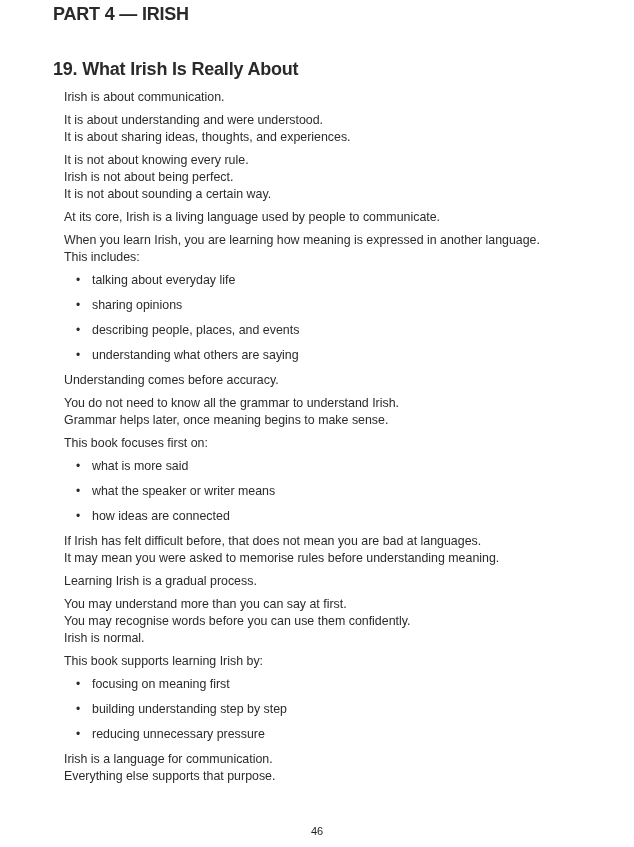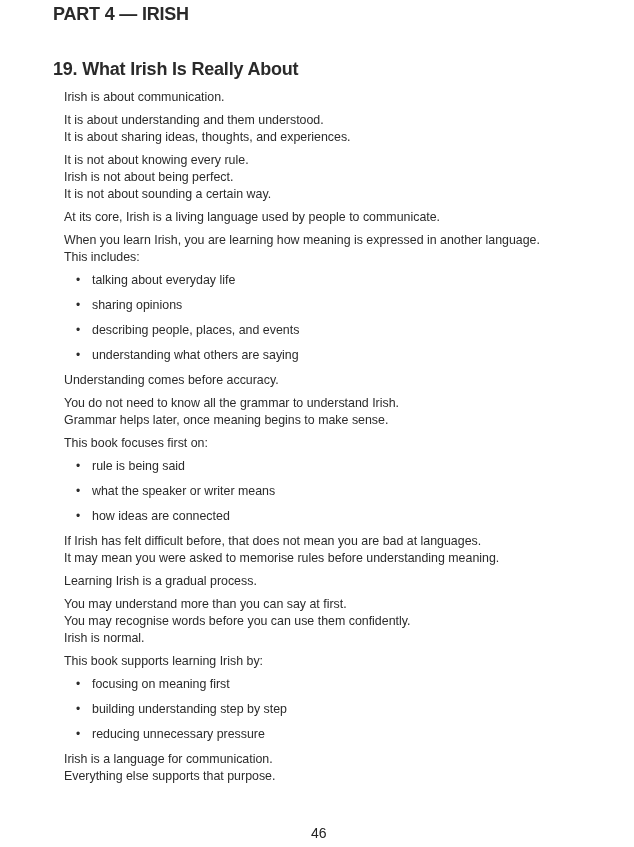--- a/index.html
+++ b/index.html
@@ -26,35 +26,35 @@
     ul.bullets { list-style: none; margin: 0 0 0 0; padding: 0; }
     ul.bullets li {
       position: relative; padding-left: 39px; margin: 0 0 8px 0;
       height: 17px; white-space: nowrap;
     }
     ul.bullets li .dot {
       position: absolute; left: 23px; top: 0; font-size: 12px;
     }
     .page-number {
       position: absolute; left: 311px; top: 825px;
-      font-size: 14px; color: #222;
+      font-size: 11px; color: #222;
     }
   </style>
 </head>
 <body>
 
 <div class="page">
   <div class="part-title">PART 4 — IRISH</div>
   <div class="chapter-title">19. What Irish Is Really About</div>
   <div class="content" id="content">
       <div class="p">
         <span class="line">Irish is about communication.</span>
       </div>
       <div class="p">
-        <span class="line">It is about understanding and them understood.</span>
+        <span class="line">It is about understanding and were understood.</span>
         <span class="line">It is about sharing ideas, thoughts, and experiences.</span>
       </div>
       <div class="p">
         <span class="line">It is not about knowing every rule.</span>
         <span class="line">Irish is not about being perfect.</span>
         <span class="line">It is not about sounding a certain way.</span>
       </div>
       <div class="p">
         <span class="line">At its core, Irish is a living language used by people to communicate.</span>
       </div>
@@ -72,21 +72,21 @@
         <span class="line">Understanding comes before accuracy.</span>
       </div>
       <div class="p">
         <span class="line">You do not need to know all the grammar to understand Irish.</span>
         <span class="line">Grammar helps later, once meaning begins to make sense.</span>
       </div>
       <div class="p">
         <span class="line">This book focuses first on:</span>
       </div>
       <ul class="bullets">
-        <li><span class="dot">•</span><span>rule is being said</span></li>
+        <li><span class="dot">•</span><span>what is more said</span></li>
         <li><span class="dot">•</span><span>what the speaker or writer means</span></li>
         <li><span class="dot">•</span><span>how ideas are connected</span></li>
       </ul>
       <div class="p">
         <span class="line">If Irish has felt difficult before, that does not mean you are bad at languages.</span>
         <span class="line">It may mean you were asked to memorise rules before understanding meaning.</span>
       </div>
       <div class="p">
         <span class="line">Learning Irish is a gradual process.</span>
       </div>

